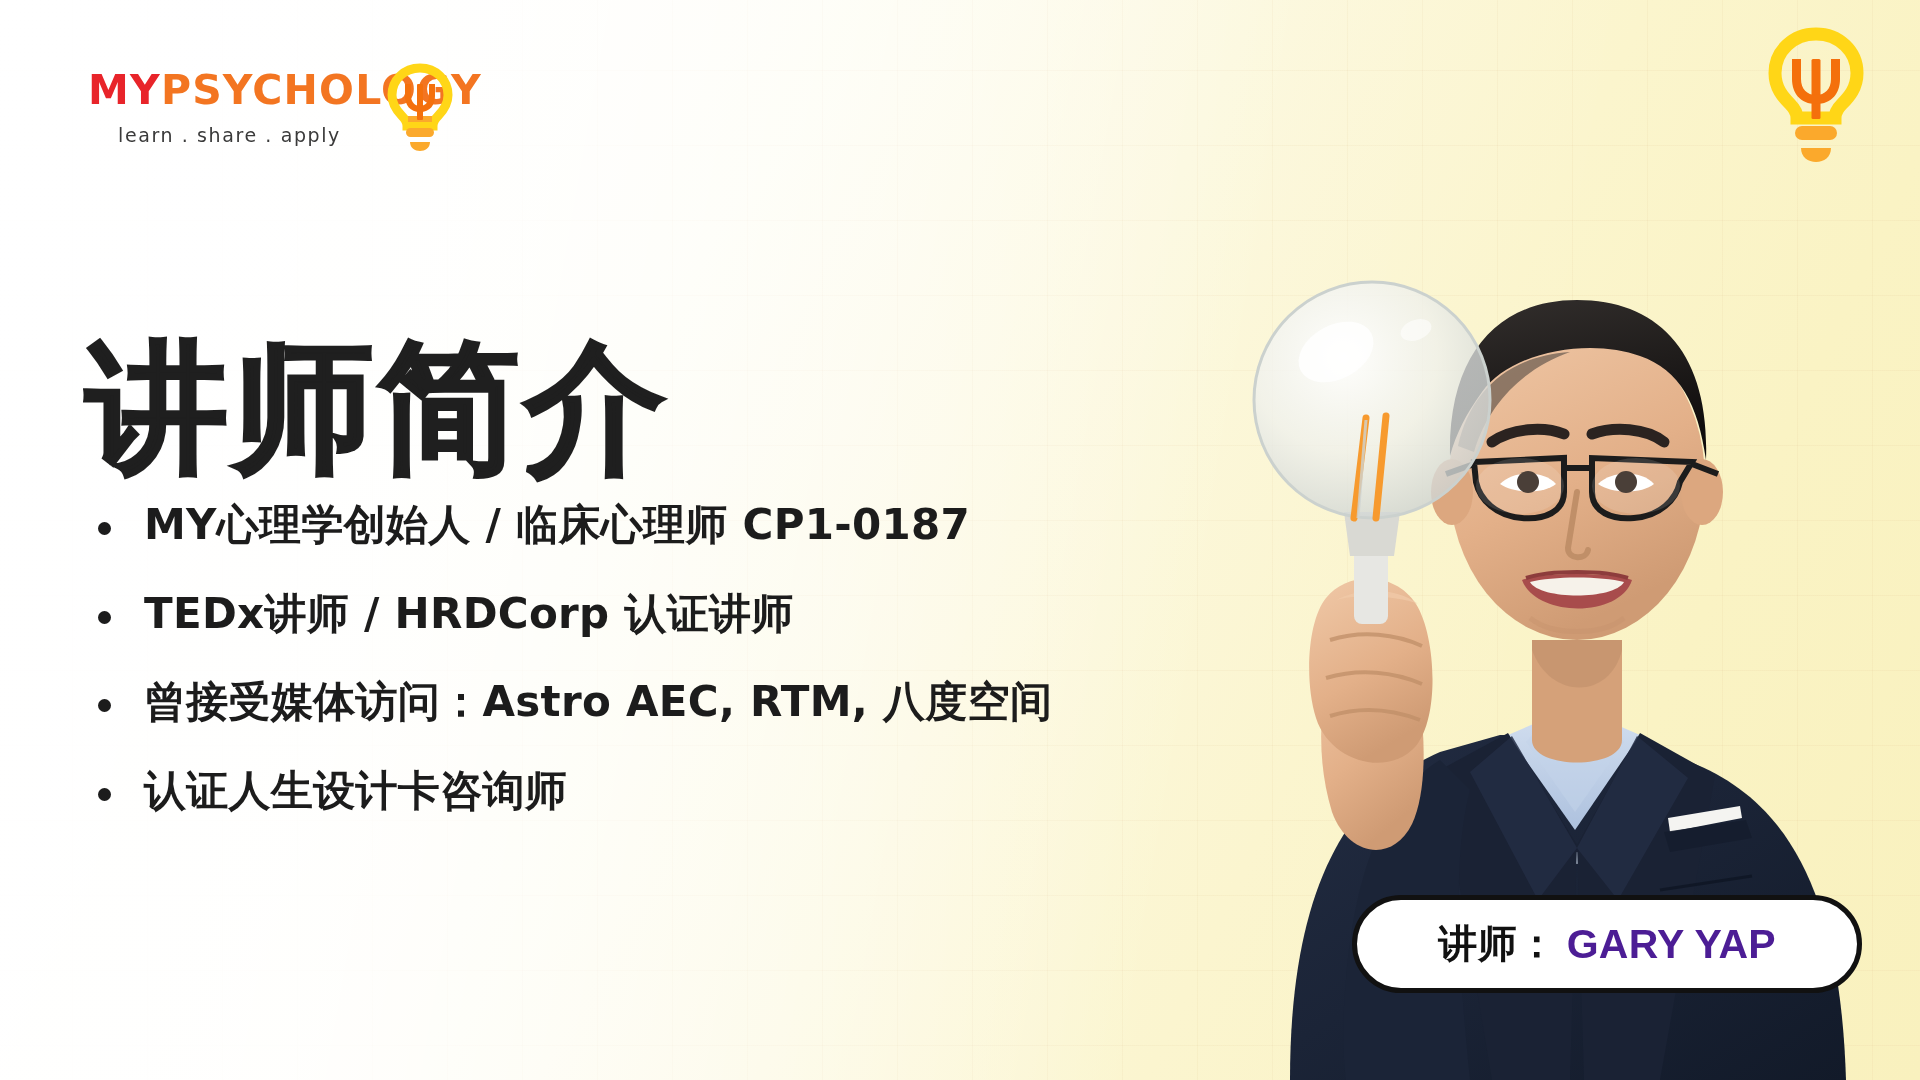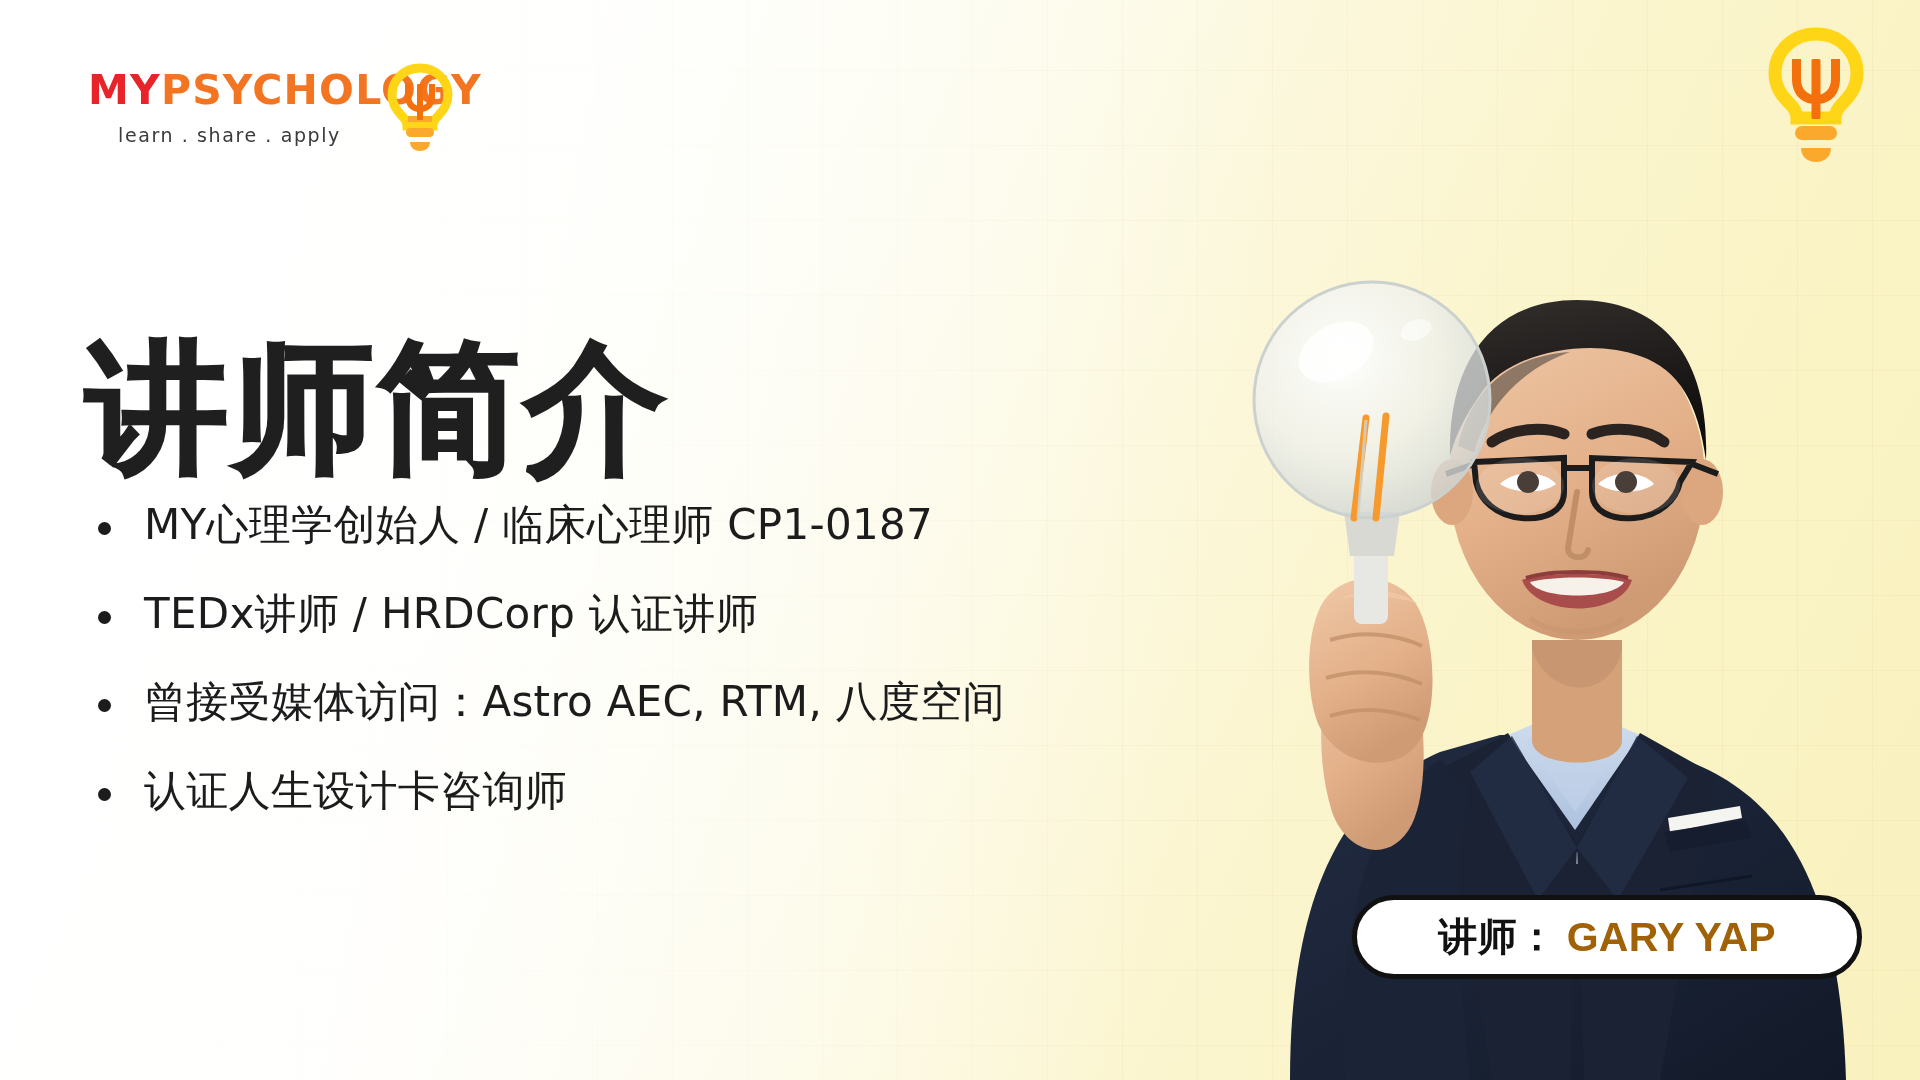--- a/index.html
+++ b/index.html
@@ -122,21 +122,21 @@
     padding: 0;
     width: 1150px;
   }
   .bullets li {
     position: relative;
     padding-left: 52px;
     margin-bottom: 39px;
     font-size: 42px;
     line-height: 1.18;
     color: #1c1c1c;
-    font-weight: 400;
+    font-weight: 700;
     letter-spacing: 0.3px;
     white-space: nowrap;
     font-family: "DejaVu Sans", "Liberation Sans", sans-serif;
   }
   .bullets li:last-child { margin-bottom: 0; }
   .bullets li .dot {
     position: absolute;
     left: 6px;
     top: 22px;
     width: 13px;
@@ -159,39 +159,39 @@
   .name-badge {
     position: absolute;
     left: 1352px;
     top: 895px;
     z-index: 20;
     display: flex;
     align-items: center;
     justify-content: center;
     gap: 10px;
     min-width: 510px;
-    height: 84px;
+    height: 98px;
     padding: 0 46px;
     box-sizing: border-box;
     background: #ffffff;
     border: 5px solid #111111;
     border-radius: 58px;
   }
   .name-badge .role {
     font-size: 39px;
     font-weight: 800;
     color: #111111;
     letter-spacing: 0.5px;
     font-family: "DejaVu Sans", "Liberation Sans", sans-serif;
     white-space: nowrap;
   }
   .name-badge .person {
     font-size: 41px;
     font-weight: 800;
-    color: #a16207;
+    color: #4c1d95;
     letter-spacing: 0.2px;
     font-family: "Liberation Sans", sans-serif;
     white-space: nowrap;
   }
 </style>
 </head>
 <body>
 
 <div id="poster">
 

